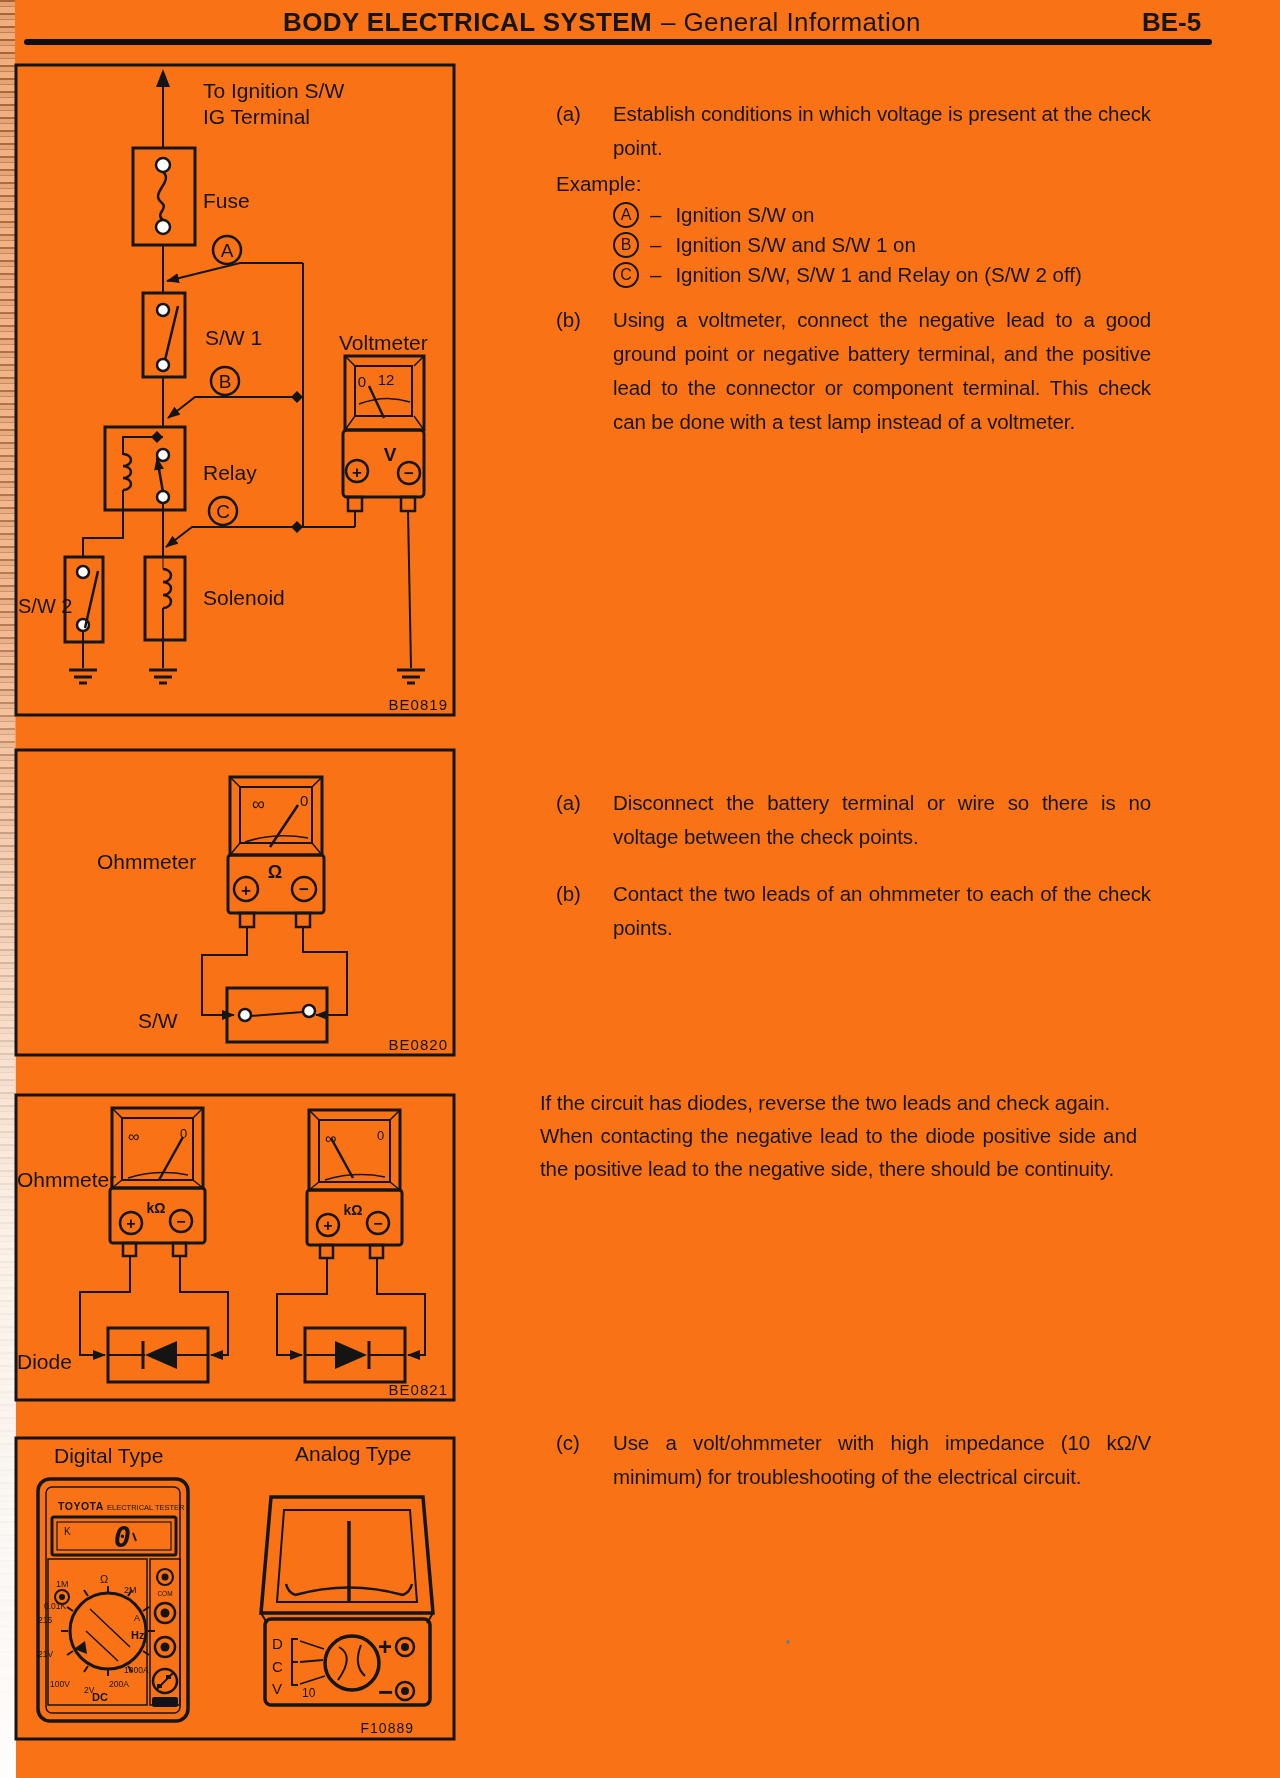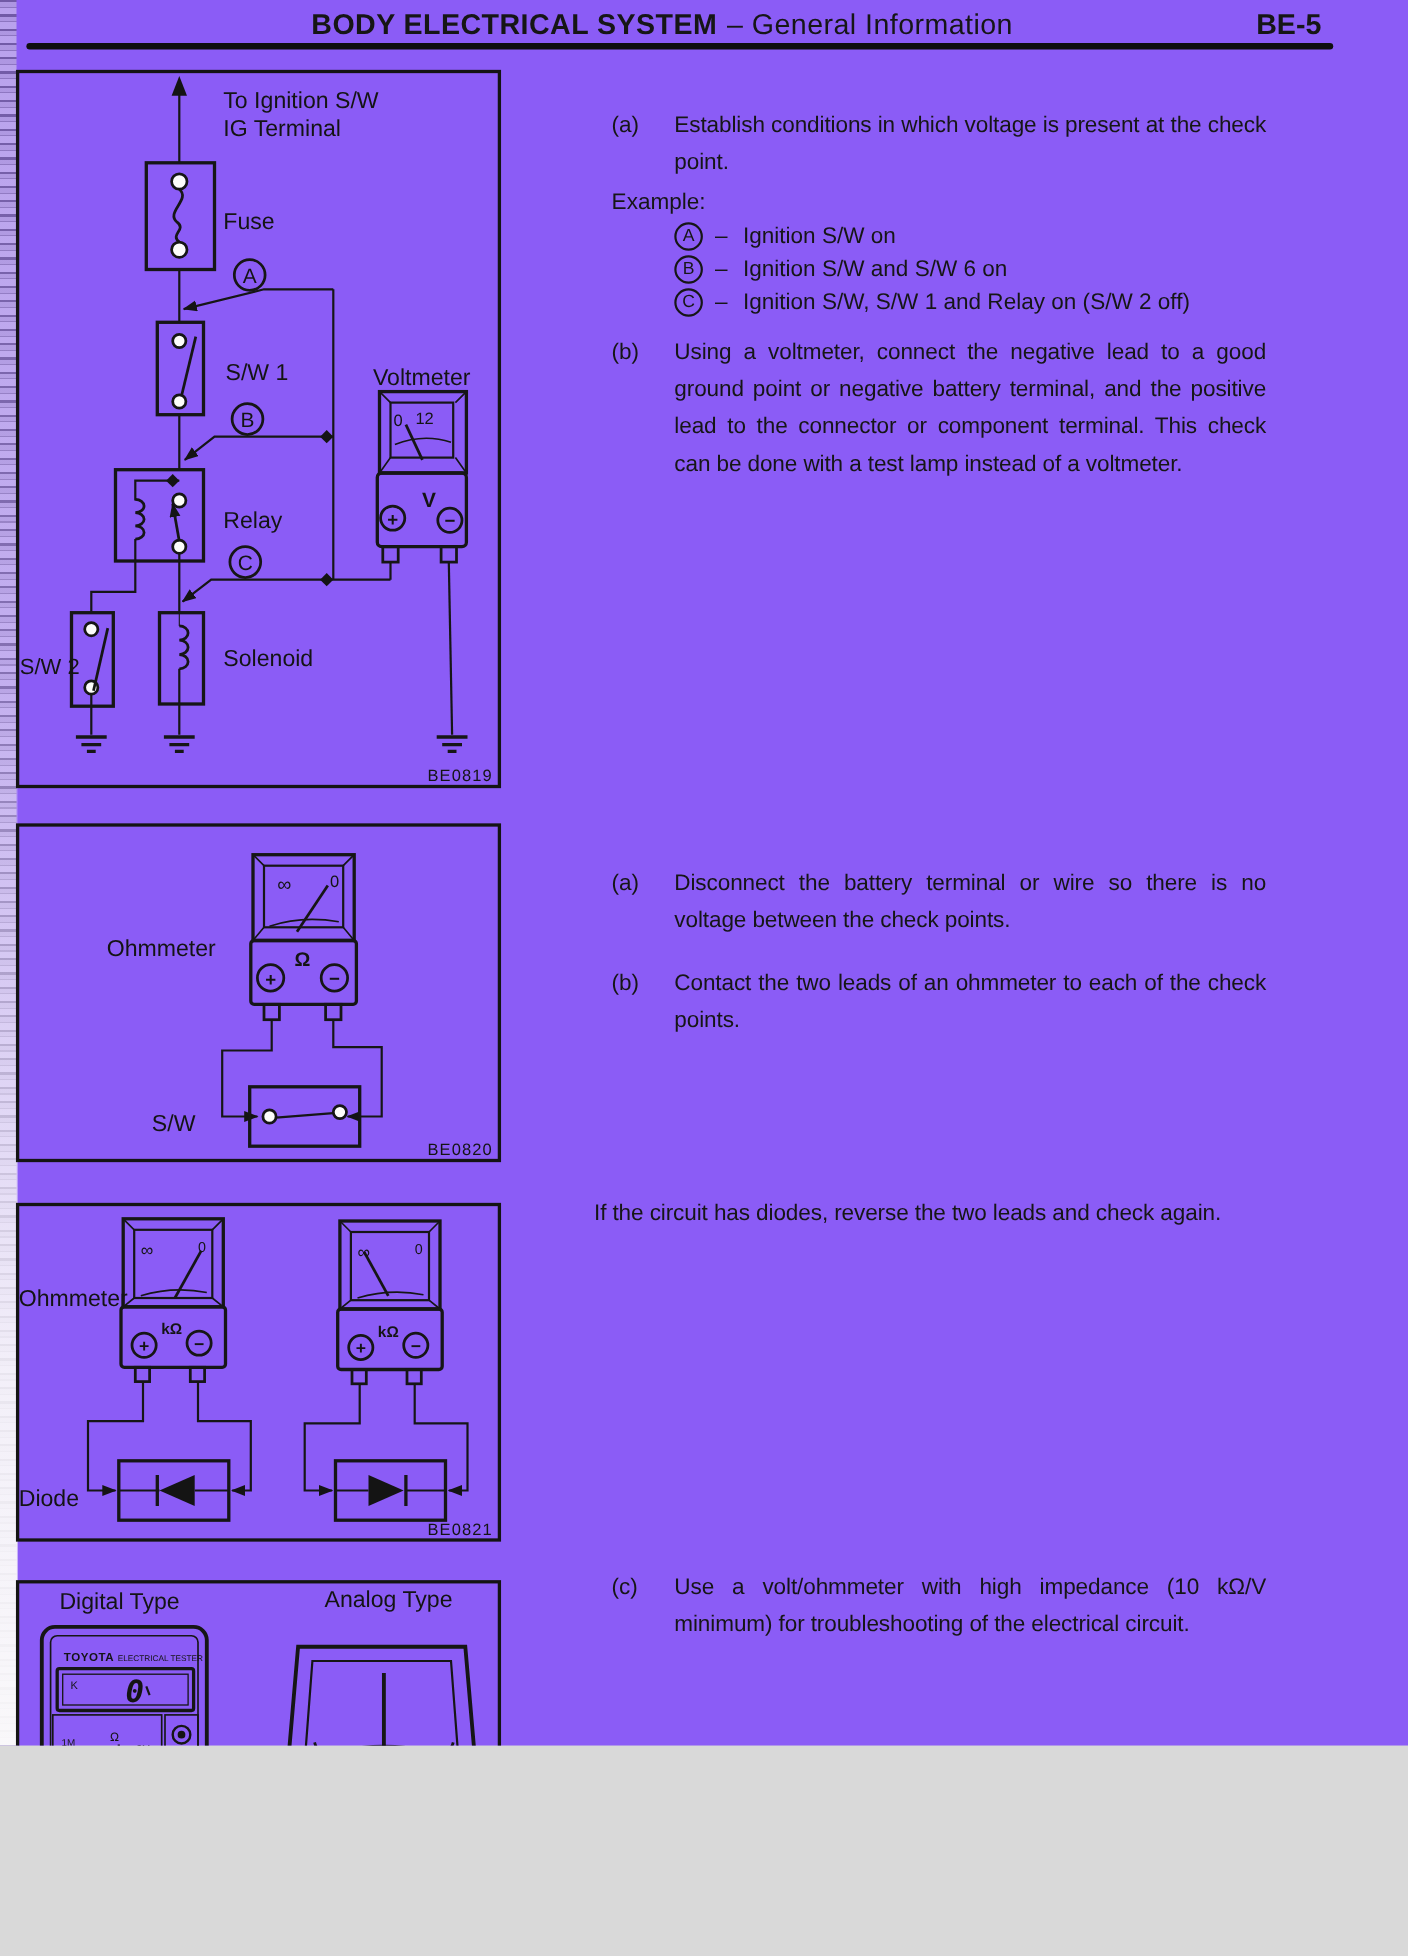--- a/index.html
+++ b/index.html
@@ -1,17 +1,17 @@
 <!DOCTYPE html>
 <html><head>
 <meta charset="utf-8">
 <style>
   * { margin:0; padding:0; box-sizing:border-box; }
   html,body { background:#d9d9d9; }
-  .page { position:relative; width:1280px; height:1587px; background:#8b5cf6;
+  .page { position:relative; width:1280px; height:1778px; background:#f97316;
           font-family:"Liberation Sans", sans-serif; color:#161616; overflow:hidden; }
   .binding { position:absolute; left:0; top:0; width:15px; height:1778px;
     background:repeating-linear-gradient(180deg,#565656 0 2px,#cfcfcd 2px 6px,#8d8d8b 6px 7px,#e7e7e4 7px 13px);
     opacity:.5; }
   .binding-fade { position:absolute; left:0; top:0; width:16px; height:1778px;
     background:linear-gradient(180deg,rgba(253,253,251,0) 0%,rgba(253,253,251,.15) 35%,rgba(253,253,251,.85) 70%,#fdfdfb 100%); }
   .header-title { position:absolute; left:283px; top:7px; font-size:26px; font-weight:700;
     letter-spacing:.4px; white-space:nowrap; }
   .header-title .t2 { font-weight:400; margin-left:9px; }
   .pagenum { position:absolute; left:1142px; top:7px; font-size:26px; font-weight:700;text-align:center; }
@@ -382,21 +382,21 @@
   <div class="example-label" style="left:556px; top:172px">Example:</div>
 
   <div class="exrow" style="left:613px; top:201px">
     <span class="circ">A</span>
     <span class="exdash">–</span>
     <span>Ignition S/W on</span>
   </div>
   <div class="exrow" style="left:613px; top:231px">
     <span class="circ">B</span>
     <span class="exdash">–</span>
-    <span>Ignition S/W and S/W 6 on</span>
+    <span>Ignition S/W and S/W 1 on</span>
   </div>
   <div class="exrow" style="left:613px; top:261px">
     <span class="circ">C</span>
     <span class="exdash">–</span>
     <span>Ignition S/W, S/W 1 and Relay on (S/W 2 off)</span>
   </div>
 
   <div class="item" style="left:556px; top:303px">
     <span class="lab">(b)</span>
     <p class="txt">Using a voltmeter, connect the negative lead to a good ground point or negative battery terminal, and the positive lead to the connector or component terminal. This check can be done with a test lamp instead of a voltmeter.</p>
@@ -407,20 +407,21 @@
     <span class="lab">(a)</span>
     <p class="txt">Disconnect the battery terminal or wire so there is no voltage between the check points.</p>
   </div>
   <div class="item" style="left:556px; top:877px">
     <span class="lab">(b)</span>
     <p class="txt">Contact the two leads of an ohmmeter to each of the check points.</p>
   </div>
 
   <div class="note" style="left:540px; top:1086px">
     <p>If the circuit has diodes, reverse the two leads and check again.</p>
+    <p>When contacting the negative lead to the diode positive side and the positive lead to the negative side, there should be continuity.</p>
   </div>
 
   <div class="item" style="left:556px; top:1426px">
     <span class="lab">(c)</span>
     <p class="txt">Use a volt/ohmmeter with high impedance (10 kΩ/V minimum) for troubleshooting of the electrical circuit.</p>
   </div>
 
   <div class="speck" style="left:786px; top:1640px"></div>
 </div>
 

